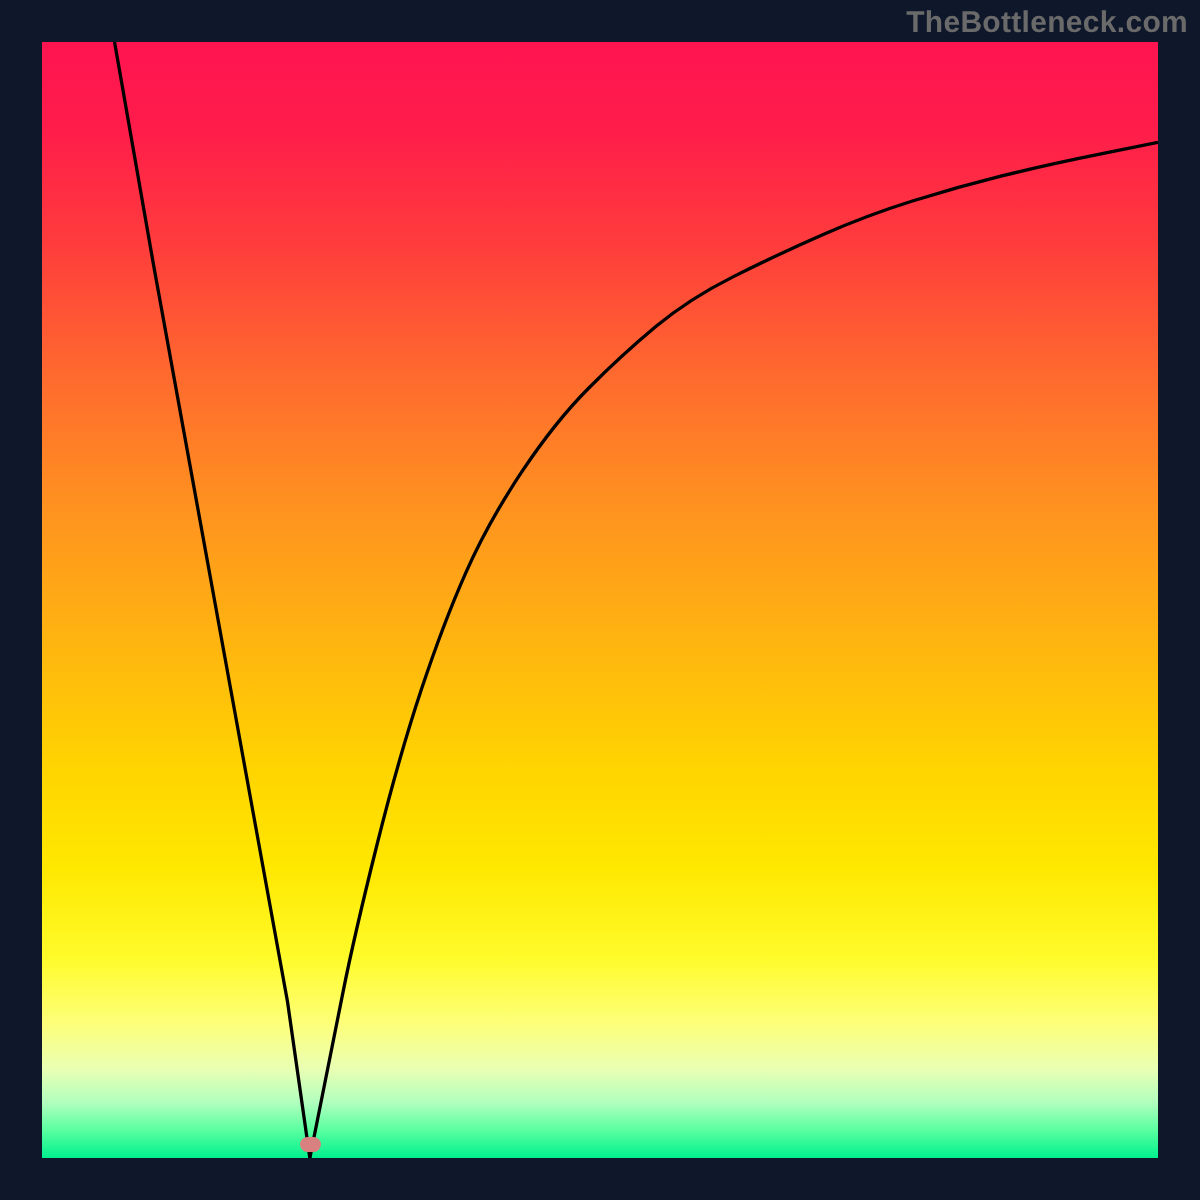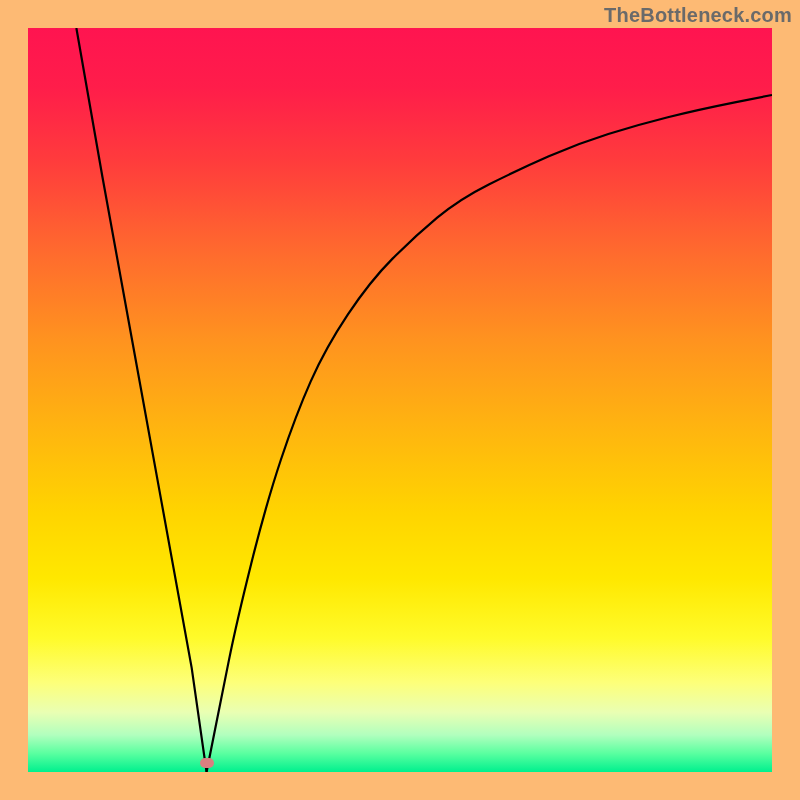--- a/index.html
+++ b/index.html
@@ -7,21 +7,21 @@
     padding: 0;
     width: 800px;
     height: 800px;
     overflow: hidden;
     font-family: Arial, Helvetica, sans-serif;
   }
   .frame {
     position: relative;
     width: 800px;
     height: 800px;
-    background: #fdba74;
+    background: #0f172a;
     box-sizing: border-box;
   }
   .plot {
     position: absolute;
     left: 28px;
     top: 28px;
     width: 744px;
     height: 744px;
     background: linear-gradient(
       to bottom,

